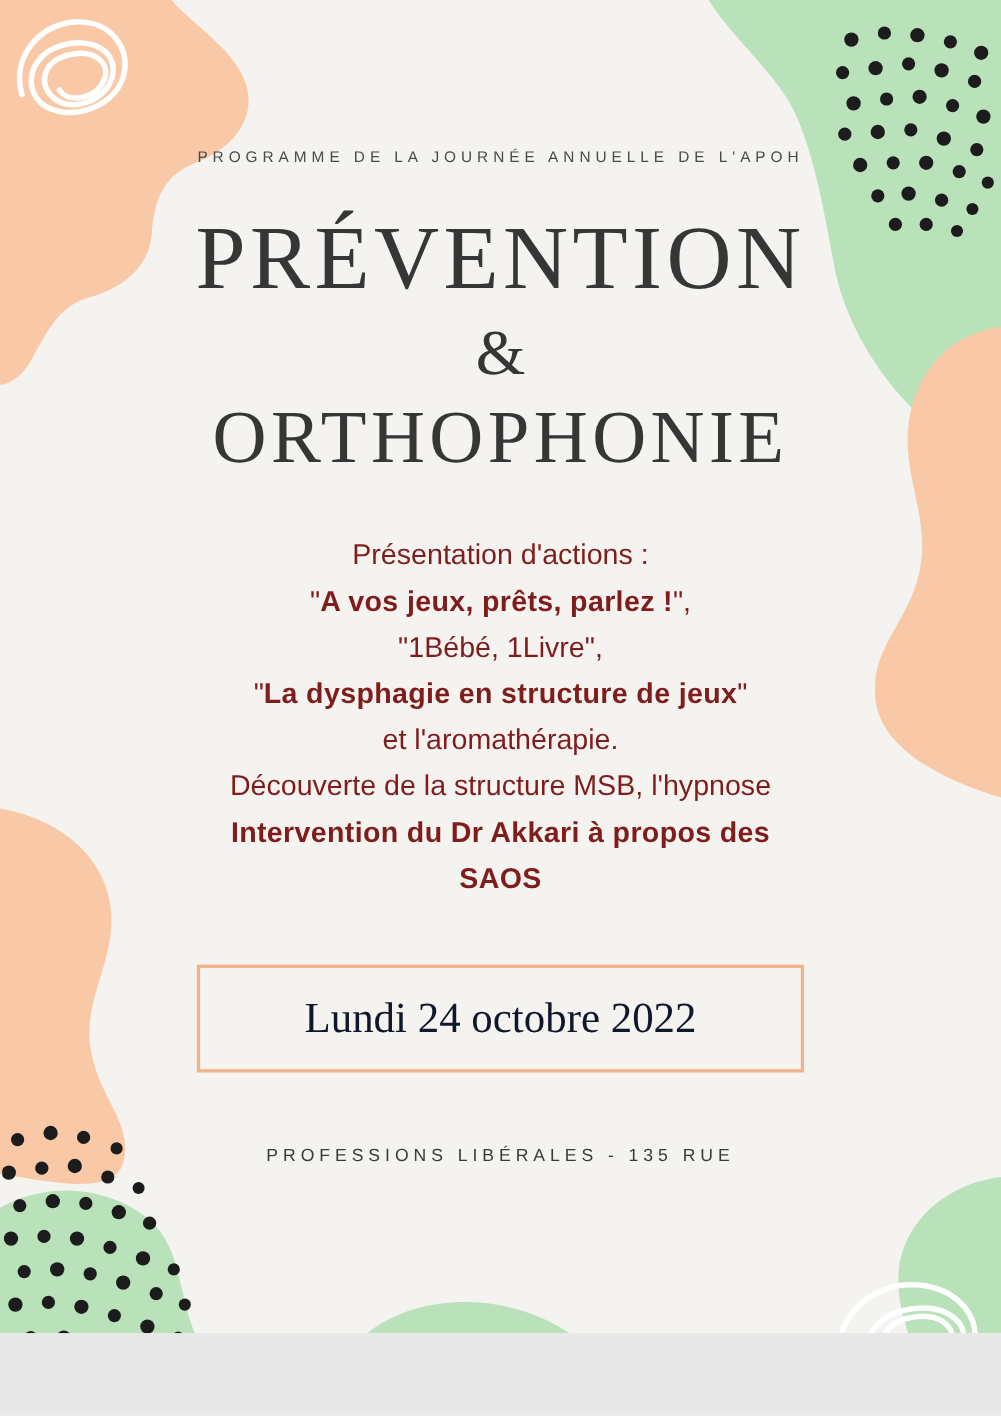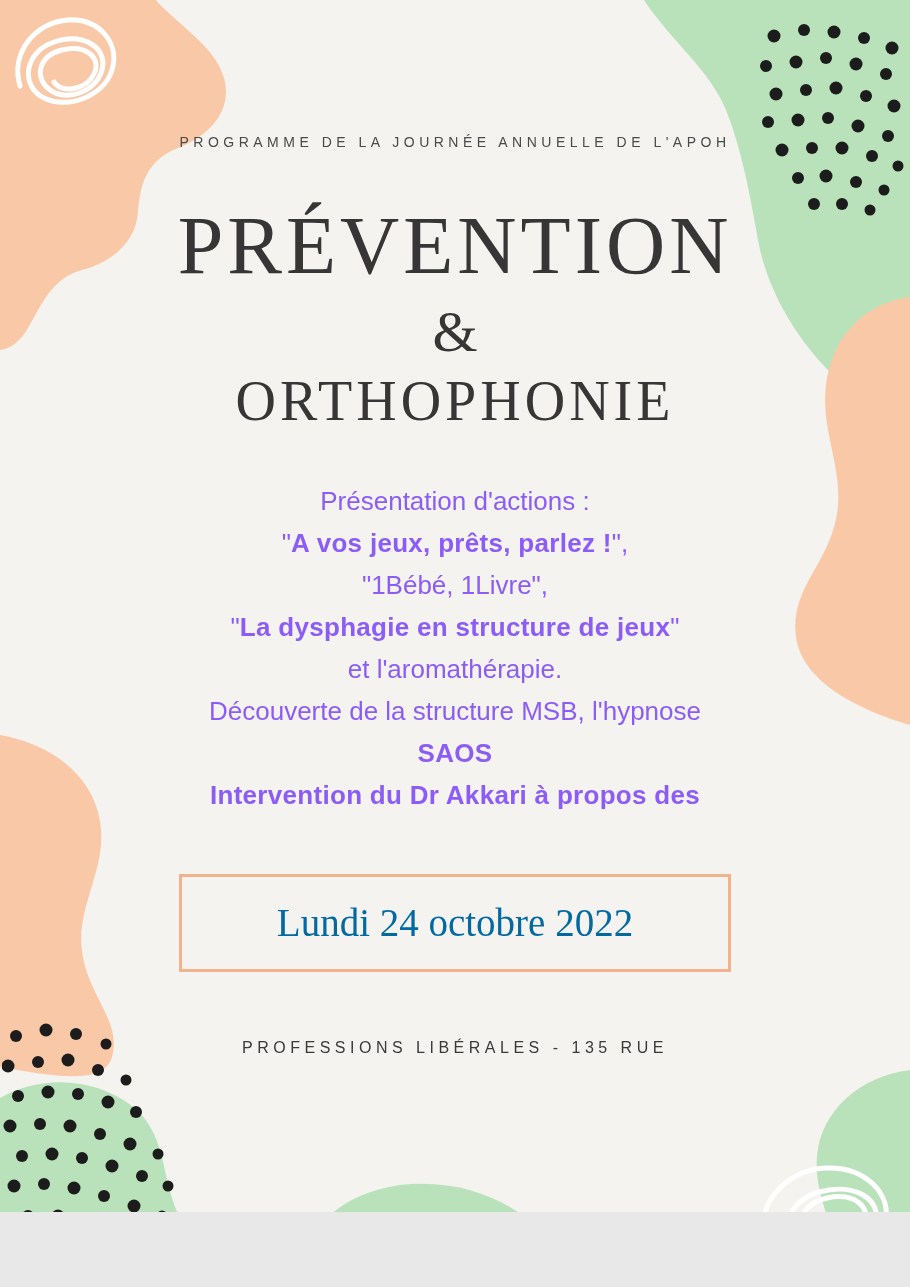--- a/index.html
+++ b/index.html
@@ -17,34 +17,34 @@
     position:absolute;inset:0;z-index:2;
     display:flex;flex-direction:column;align-items:center;
     text-align:center;
   }
   .kicker{
     margin-top:134px;
     font-size:14px;letter-spacing:4.5px;
     color:#4a4a4a;white-space:nowrap;
   }
   .title{font-family:"Liberation Serif", serif;font-weight:400;color:#363636;}
-  .title-line1{margin-top:51px;font-size:82px;line-height:1.1;letter-spacing:4px;}
+  .title-line1{margin-top:40px;font-size:82px;line-height:1.1;letter-spacing:4px;}
   .title-amp{margin-top:6px;font-size:58px;line-height:1.2;}
-  .title-line2{margin-top:4px;font-size:56px;line-height:1.1;letter-spacing:4px;}
-  .body-block{margin-top:48px;font-size:26px;line-height:42px;color:#8b5cf6;}
+  .title-line2{margin-top:4px;font-size:68px;line-height:1.1;letter-spacing:4px;}
+  .body-block{margin-top:48px;font-size:26px;line-height:42px;color:#7f1d1d;}
   .body-block p{margin:0;}
   .body-block strong{font-weight:bold;letter-spacing:0.3px;}
   .date-box{
     margin-top:58px;
     box-sizing:border-box;
     width:552px;
     border:3px solid #f2b28b;
     padding:21px 10px;
     font-family:"Liberation Serif", serif;
-    font-size:39px;line-height:50px;color:#0369a1;
+    font-size:39px;line-height:50px;color:#0f172a;
   }
   .footer{
     margin-top:62px;
     font-size:16px;letter-spacing:4.5px;line-height:28px;
     color:#3a3a3a;white-space:nowrap;
   }
 </style>
 </head>
 <body>
 
@@ -169,22 +169,22 @@
     <div class="title title-amp">&amp;</div>
     <div class="title title-line2">ORTHOPHONIE</div>
 
     <div class="body-block">
       <p>Présentation d'actions :</p>
       <p><span>"</span><strong>A vos jeux, prêts, parlez !</strong><span>",</span></p>
       <p>"1Bébé, 1Livre",</p>
       <p><span>"</span><strong>La dysphagie en structure de jeux</strong><span>"</span></p>
       <p>et l'aromathérapie.</p>
       <p>Découverte de la structure MSB, l'hypnose</p>
+      <p><strong>Intervention du Dr Akkari à propos des</strong></p>
       <p><strong>SAOS</strong></p>
-      <p><strong>Intervention du Dr Akkari à propos des</strong></p>
     </div>
 
     <div class="date-box">
       <div>Lundi 24 octobre 2022</div>
     </div>
 
     <div class="footer">
       <div>PROFESSIONS LIBÉRALES - 135 RUE</div>
     </div>
 

